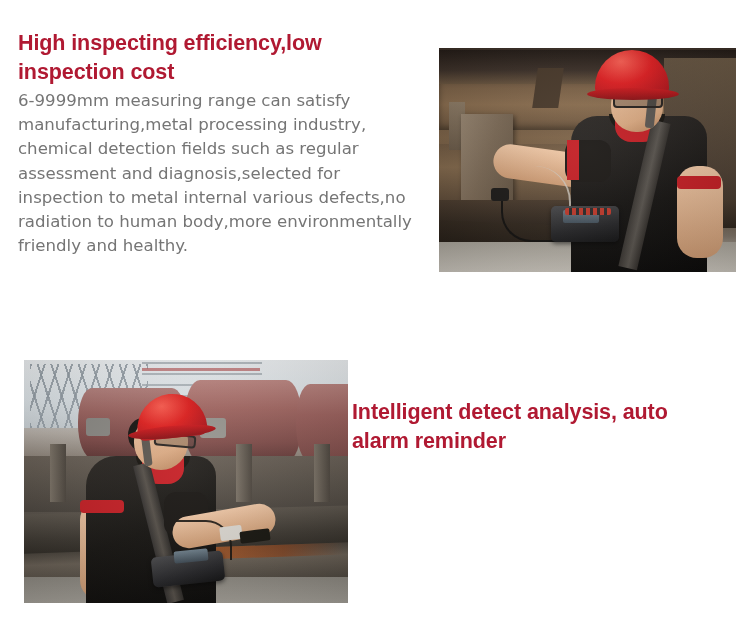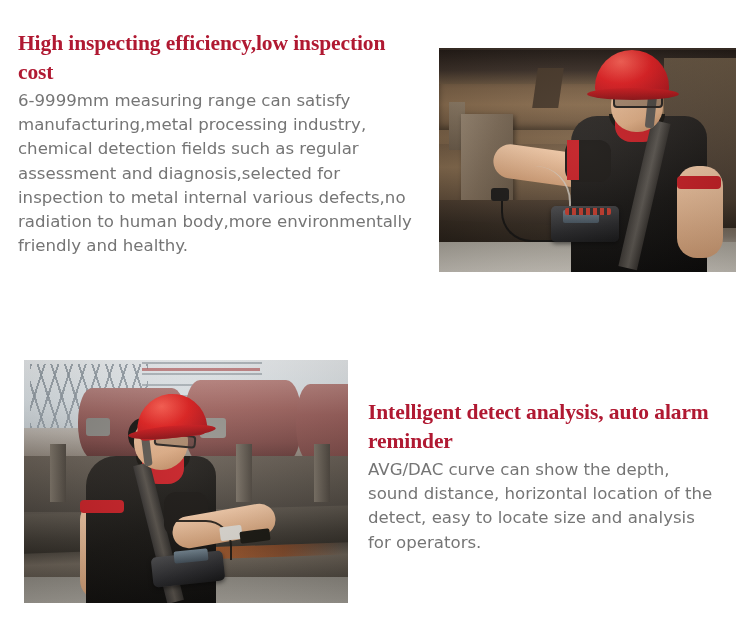--- a/index.html
+++ b/index.html
@@ -23,21 +23,21 @@
     background: #ffffff;
   }
 
   
   .feature-block {
     position: absolute;
   }
 
   .feature-heading {
     color: #b01932;
-    font-family: Liberation Serif, serif;
+    font-family: Liberation Sans, sans-serif;
     font-weight: bold;
     font-size: 21.5px;
     line-height: 29px;
     margin: 0 0 2px 0;
     letter-spacing: -0.1px;
   }
 
   .feature-body {
     color: #757575;
     font-family: "DejaVu Sans", sans-serif;
@@ -63,21 +63,21 @@
 
   
   #photo-vessel-inspection {
     left: 24px;
     top: 360px;
     width: 324px;
     height: 243px;
   }
 
   #block-analysis-text {
-    left: 368px;
+    left: 352px;
     top: 398px;
     width: 348px;
   }
 
   
   .photo {
     position: absolute;
     overflow: hidden;
     background: #8a7f70;
   }
@@ -506,16 +506,15 @@
     <div class="layer cable"></div>
     <div class="layer probe"></div>
     <div class="layer probe-dark"></div>
     <div class="layer device"></div>
     <div class="layer device-screen"></div>
     <div class="photo-overlay"></div>
   </div>
 
   <div class="feature-block" id="block-analysis-text">
     <h2 class="feature-heading">Intelligent detect analysis, auto alarm reminder</h2>
-    <p class="feature-body">AVG/DAC curve can show the depth, sound distance, horizontal location of the detect, easy to locate size and analysis for operators.</p>
   </div>
 
 </div>
 
 </body></html>

